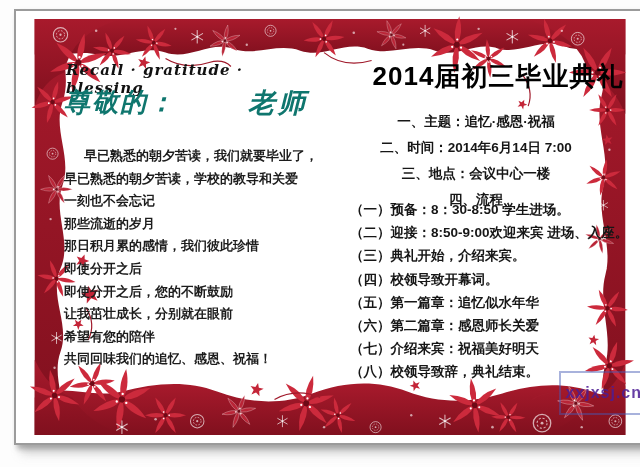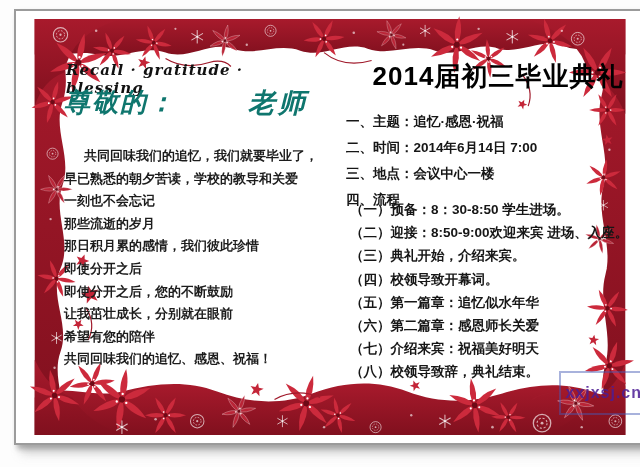--- a/index.html
+++ b/index.html
@@ -27,21 +27,21 @@
   .salutation .name { font-size:27px; letter-spacing:3px; }
   .letter { position:absolute; left:48px; top:134px; width:280px;
             font-size:13px; font-weight:bold; color:#1c1c1c; }
   .letter .line { height:22.6px; line-height:22.6px; white-space:nowrap; }
   .letter .line.indent { padding-left:20px; }
 
   
   .ceremony-title { position:absolute; left:330px; top:48px; width:256px; text-align:center;
                     font-size:26px; font-weight:900; letter-spacing:1px; color:#000;margin-left:24px; }
   .meta-list { position:absolute; left:330px; top:98px; width:260px;
-               font-size:13.5px; font-weight:bold; color:#161616; }
+               font-size:13.5px; font-weight:bold; color:#161616;text-align:center; }
   .meta-list > div { height:26px; line-height:26px; white-space:nowrap; }
   .program-list { position:absolute; left:334px; top:187px; width:266px;
                   font-size:13.5px; font-weight:bold; color:#161616; }
   .program-list > div { height:23.2px; line-height:23.2px; white-space:nowrap; }
 
   
   .watermark { position:absolute; right:-4px; bottom:28px; padding:11px 4px;
                font-size:16px; font-weight:bold; letter-spacing:1px;
                color:#4c1d95; border:2px solid rgba(70,90,180,.55); opacity:.85; }
 </style>
@@ -200,21 +200,21 @@
       </g>
     </svg>
 
     <div class="en-tagline">Recall · gratitude · blessing</div>
     <div class="salutation">
       <span class="prefix">尊敬的：</span>
       <span class="gap"></span>
       <span class="name">老师</span>
     </div>
     <div class="letter">
-      <div class="line indent">共同回味我们的追忆，我们就要毕业了，</div>
+      <div class="line indent">早已熟悉的朝夕苦读，我们就要毕业了，</div>
       <div class="line">早已熟悉的朝夕苦读，学校的教导和关爱</div>
       <div class="line">一刻也不会忘记</div>
       <div class="line">那些流逝的岁月</div>
       <div class="line">那日积月累的感情，我们彼此珍惜</div>
       <div class="line">即使分开之后</div>
       <div class="line">即使分开之后，您的不断鼓励</div>
       <div class="line">让我茁壮成长，分别就在眼前</div>
       <div class="line">希望有您的陪伴</div>
       <div class="line">共同回味我们的追忆、感恩、祝福！</div>
     </div>

